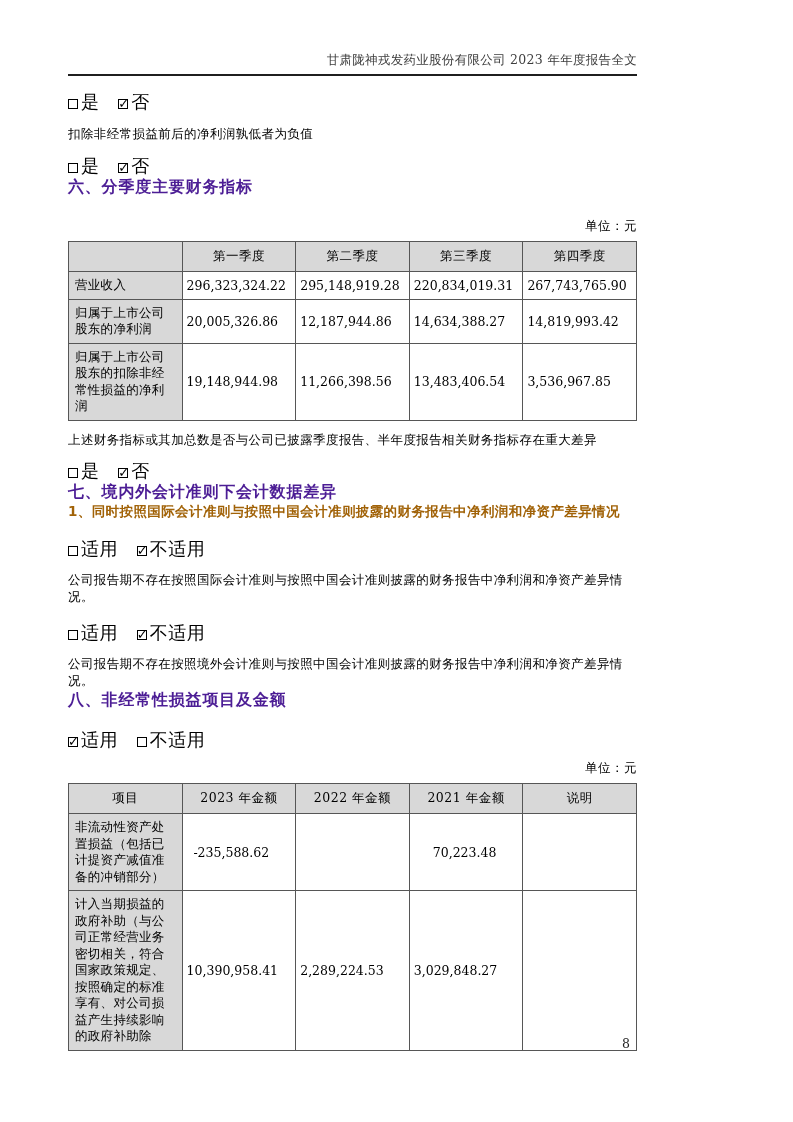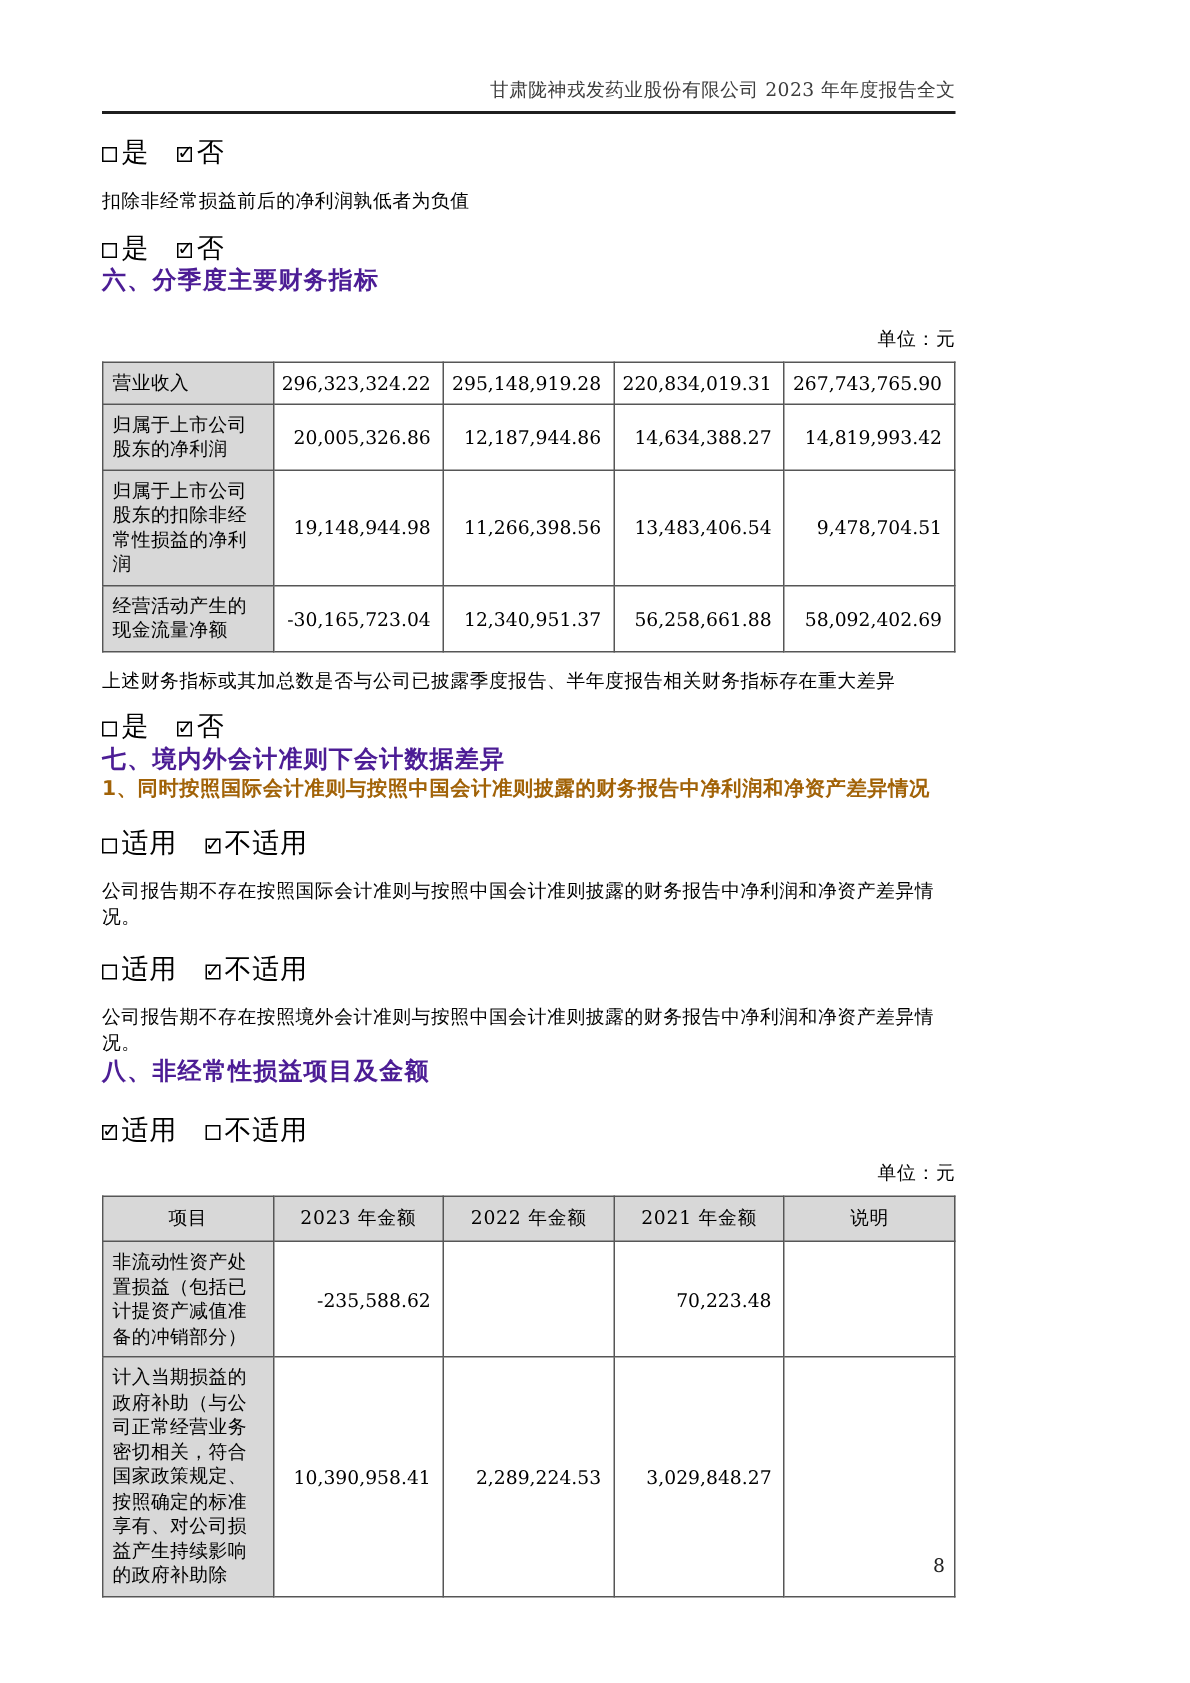--- a/index.html
+++ b/index.html
@@ -53,21 +53,21 @@
     border: 1px solid #565656; vertical-align: middle;
   }
   table.fin th {
     background: #d8d8d8; font-weight: normal; text-align: center;
     padding: 6px 4px; letter-spacing: 0.5px;
   }
   table.fin td.lbl {
     background: #d8d8d8; text-align: left; line-height: 1.32;
     padding: 5px 6px; letter-spacing: 0.3px;
   }
-  table.fin td.num { text-align: right; padding: 4px 8px 4px 4px; background: #fff; }
+  table.fin td.num { text-align: right; padding: 4px 26px 4px 4px; background: #fff; }
   table.fin td.empty { background: #fff; }
   tr.r-one td.num, tr.r-one td.lbl { height: 25px; margin-left: 42px; }
 
   .mt15 { margin-top: 15px; } .mt13 { margin-top: 13px; } .mt24 { margin-top: 24px; }
   .mt20 { margin-top: 20px; } .mt6  { margin-top: 6px; }  .mt11 { margin-top: 11px; }
   .mt12 { margin-top: 12px; } .mt26 { margin-top: 26px; } .mt22 { margin-top: 22px; }
   .mt17 { margin-top: 17px; } .mt18 { margin-top: 18px; } .mt10 { margin-top: 10px; }
 
   .pageno { position: absolute; right: 73px; top: 1036px; font-size: 12.5px; color: #222; }
 </style>
@@ -99,47 +99,47 @@
 
     <table class="fin mt6">
       <colgroup>
           <col style="width:20%">
           <col style="width:20%">
           <col style="width:20%">
           <col style="width:20%">
           <col style="width:20%">
         </colgroup>
       <tbody>
+          <tr>
+        <th></th>
+        <th>第一季度</th>
+        <th>第二季度</th>
+        <th>第三季度</th>
+        <th>第四季度</th>
+      </tr>
       <tr class="r-one">
         <td class="lbl">营业收入</td>
         <td class="num">296,323,324.22</td>
         <td class="num">295,148,919.28</td>
         <td class="num">220,834,019.31</td>
         <td class="num">267,743,765.90</td>
       </tr>
       <tr>
         <td class="lbl">归属于上市公司股东的净利润</td>
         <td class="num">20,005,326.86</td>
         <td class="num">12,187,944.86</td>
         <td class="num">14,634,388.27</td>
         <td class="num">14,819,993.42</td>
       </tr>
       <tr>
         <td class="lbl">归属于上市公司股东的扣除非经常性损益的净利润</td>
         <td class="num">19,148,944.98</td>
         <td class="num">11,266,398.56</td>
         <td class="num">13,483,406.54</td>
-        <td class="num">9,478,704.51</td>
-      </tr>
-      <tr>
-        <td class="lbl">经营活动产生的现金流量净额</td>
-        <td class="num">-30,165,723.04</td>
-        <td class="num">12,340,951.37</td>
-        <td class="num">56,258,661.88</td>
-        <td class="num">58,092,402.69</td>
+        <td class="num">3,536,967.85</td>
       </tr>
     </tbody>
       </table>
 
     <div class="body-text mt11">上述财务指标或其加总数是否与公司已披露季度报告、半年度报告相关财务指标存在重大差异</div>
 
     <div class="check-line mt12">
       <span class="cb-opt"><span class="cb-box"></span><span class="cb-label">是</span></span>
       <span class="cb-opt"><span class="cb-box checked"></span><span class="cb-label">否</span></span>
     </div>

